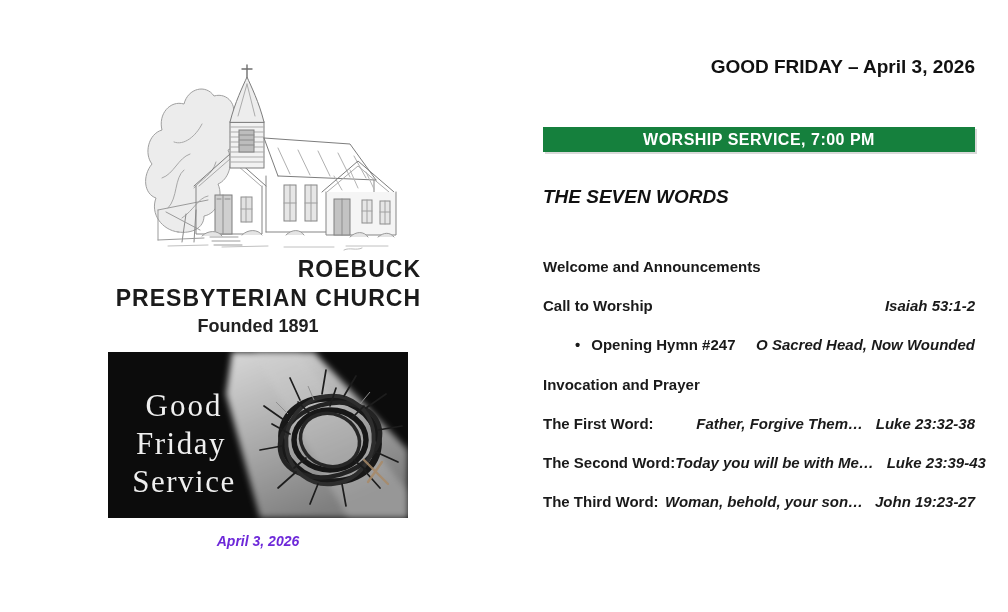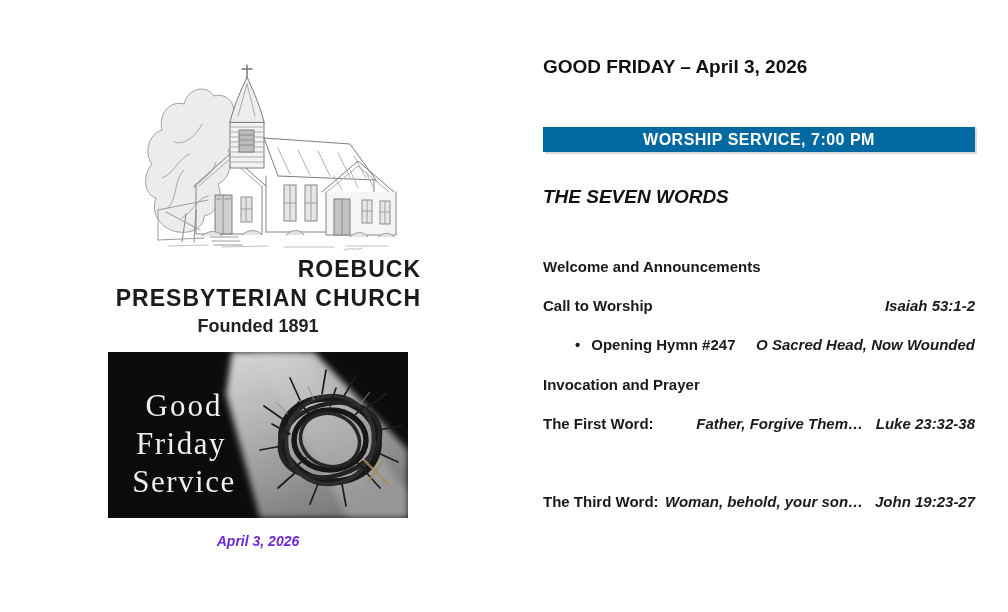--- a/index.html
+++ b/index.html
@@ -13,21 +13,21 @@
     font-weight:bold;font-size:23px;letter-spacing:1px;color:#1b1b1b;}
   .church-name.line1{top:256px;}
   .church-name.line2{top:285px;}
   .founded{position:absolute;left:95px;top:316px;width:326px;text-align:center;
     font-weight:bold;font-size:18px;color:#222;}
   .event-image{position:absolute;left:108px;top:352px;width:300px;height:166px;}
   .date-caption{position:absolute;left:95px;top:533px;width:326px;text-align:center;
     font-weight:bold;font-style:italic;font-size:14px;color:#6d28d9;}
   
   .rcol{position:absolute;left:543px;top:0;width:432px;height:612px;}
-  .gf-title{position:absolute;top:56px;left:0;width:100%;text-align:left;
+  .gf-title{position:absolute;top:56px;left:0;width:100%;text-align:right;
     font-weight:bold;font-size:19px;color:#111;}
   .banner{position:absolute;top:127px;left:0;width:100%;height:25px;line-height:25px;
     text-align:center;font-weight:bold;font-size:16px;letter-spacing:.5px;
     box-shadow:2px 2px 0 #d9d9d9;}
   .seven-words{position:absolute;top:186px;left:0;width:100%;text-align:left;
     font-weight:bold;font-style:italic;font-size:19px;color:#111;}
   .svc-line{position:absolute;left:0;width:100%;height:20px;font-size:15px;
     font-weight:bold;display:flex;align-items:baseline;color:#1a1a1a;}
   .svc-line .lbl{white-space:nowrap;}
   .svc-line .ref,.svc-line .quote,.svc-line .hymn{font-style:italic;white-space:nowrap;}
@@ -163,21 +163,21 @@
       </g>
     </svg>
   </div>
 
   <div class="date-caption">April 3, 2026</div>
 
   <div class="rcol">
 
     <div class="gf-title">GOOD FRIDAY – April 3, 2026</div>
 
-    <div class="banner" style="background:#0369a1;color:#ffffff;">WORSHIP SERVICE, 7:00 PM</div>
+    <div class="banner" style="background:#15803d;color:#ffffff;">WORSHIP SERVICE, 7:00 PM</div>
 
     <div class="seven-words">THE SEVEN WORDS</div>
 
     <div class="svc-line t258">
       <span class="lbl">Welcome and Announcements</span>
     </div>
 
     <div class="svc-line t297">
       <span class="lbl">Call to Worship</span>
       <span class="fill"></span>
@@ -194,20 +194,25 @@
     <div class="svc-line t376">
       <span class="lbl">Invocation and Prayer</span>
     </div>
 
     <div class="svc-line line-three t415">
       <span class="lbl">The First Word:</span>
       <span class="quote">Father, Forgive Them…</span>
       <span class="ref">Luke 23:32-38</span>
     </div>
 
+    <div class="svc-line line-three t454">
+      <span class="lbl">The Second Word:</span>
+      <span class="quote">Today you will be with Me…</span>
+      <span class="ref">Luke 23:39-43</span>
+    </div>
 
     <div class="svc-line line-three t493">
       <span class="lbl">The Third Word:</span>
       <span class="quote">Woman, behold, your son…</span>
       <span class="ref">John 19:23-27</span>
     </div>
 
   </div>
 </div>
 

